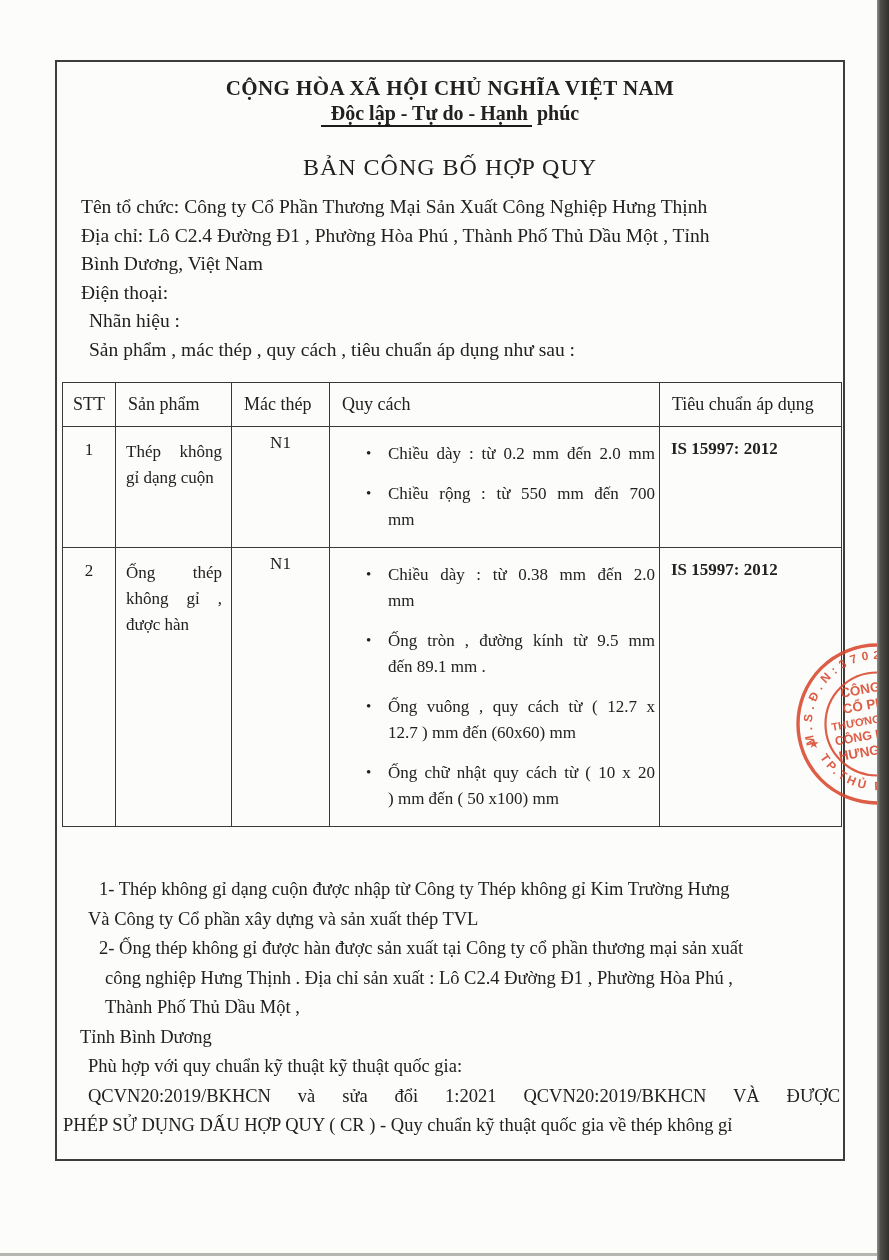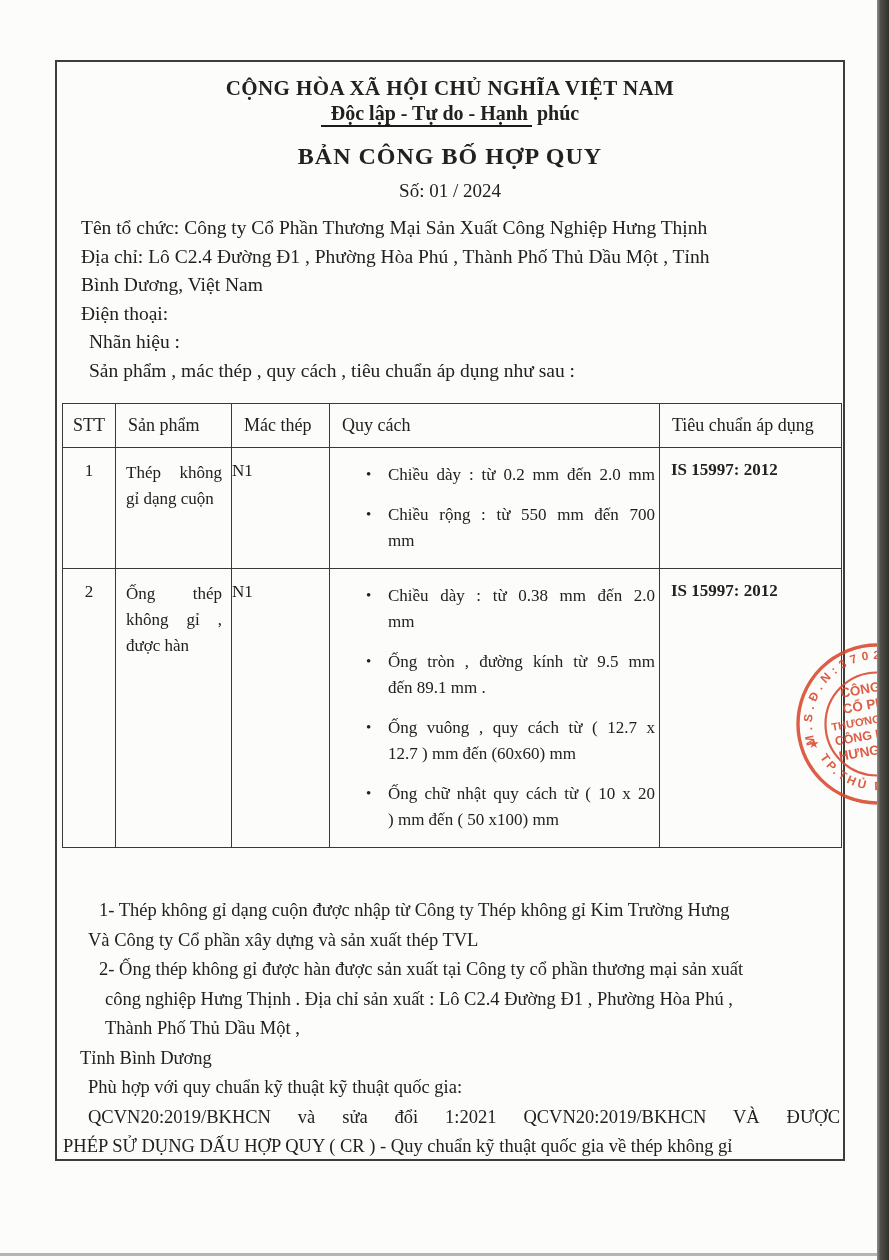--- a/index.html
+++ b/index.html
@@ -28,40 +28,40 @@
     position:absolute; left:55px; top:60px; width:790px; height:1101px;
     border:2px solid #3e3d3a;
     padding-top:14px;
     z-index:2;
   }
 
   .c { text-align:center; }
   .nation { font-size:21px; font-weight:bold; line-height:24px; letter-spacing:.4px; }
   .motto  { font-size:20px; font-weight:bold; line-height:27px; }
   .motto .u { border-bottom:2px solid #1c1b1a; padding:0 4px 1px 10px; }
-  .doc-title { margin-top:13px; font-size:24px; font-weight:bold; line-height:32px; letter-spacing:1px; }
+  .doc-title { margin-top:24px; font-size:24px; font-weight:normal; line-height:32px; letter-spacing:1px; }
   .doc-num { margin-top:6px; font-size:19px; line-height:26px; }
 
   .info { margin:10px 24px 0 24px; font-size:19.5px; line-height:28.5px; }
   .info .ind { margin-left:8px; }
   .bold { font-weight:bold; }
 
   table.spec-table {
     margin:18px 0 0 5px; width:779px;
     border-collapse:collapse; table-layout:fixed;
     font-size:17px;
   }
   table.spec-table td { border:1.7px solid #3a3938; vertical-align:top; }
   tr.hdr td { height:44px; vertical-align:middle; font-size:18px; padding-left:12px; }
   tr.hdr td.cc { text-align:center; padding-left:0; }
   tr.r1 td { height:94px; }
   tr.r2 td { height:231px; }
   td.col-stt { text-align:center; padding-top:13px; }
   td.col-prod { padding:12px 9px 0 10px; line-height:26px; }
-  td.col-grade { text-align:left; padding-top:13px; }
+  td.col-grade { text-align:center; padding-top:6px; }
   td.col-spec { padding:14px 4px 0 32px; }
   td.col-std { padding:12px 4px 0 11px;font-weight:bold; }
 
   .spec { position:relative; padding-left:26px; margin-bottom:14px; line-height:26px; }
   .spec .bullet { position:absolute; left:4px; top:-1px; font-size:15px; }
   .jl { text-align:justify; text-align-last:justify; }
 
   .notes { margin:48px 6px 0 6px; font-size:18.5px; line-height:29.5px; width:777px; }
   .notes .i35 { margin-left:36px; }
   .notes .i25 { margin-left:25px; }
@@ -75,21 +75,20 @@
 <body>
 
 <div class="sheet">
 
   <div class="page-border">
 
     <div class="c nation">CỘNG HÒA XÃ HỘI CHỦ NGHĨA VIỆT NAM</div>
     <div class="c motto"><span class="u">Độc lập - Tự do - Hạnh</span><span> phúc</span></div>
 
     <div class="c doc-title">BẢN CÔNG BỐ HỢP QUY</div>
-    <div class="c doc-num">Số: 01 / 2024</div>
 
     <div class="info">
       <div>Tên tổ chức: Công ty Cổ Phần Thương Mại Sản Xuất Công Nghiệp Hưng Thịnh</div>
       <div>Địa chỉ: Lô C2.4 Đường Đ1 , Phường Hòa Phú , Thành Phố Thủ Dầu Một , Tỉnh</div>
       <div>Bình Dương, Việt Nam</div>
       <div>Điện thoại:</div>
       <div class="ind">Nhãn hiệu :</div>
       <div class="ind">Sản phẩm , mác thép , quy cách , tiêu chuẩn áp dụng như sau :</div>
     </div>
 

